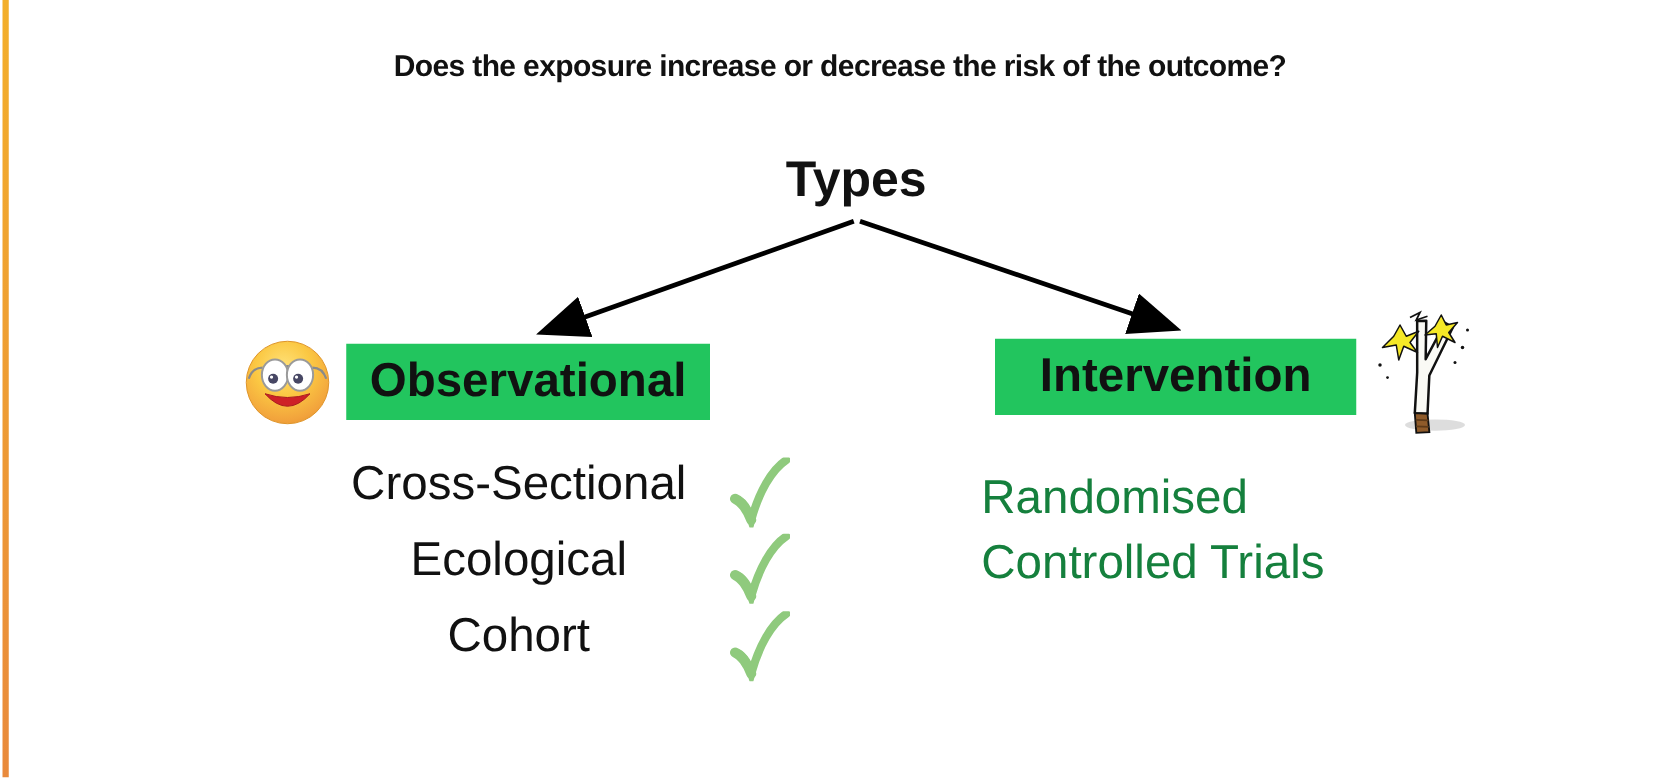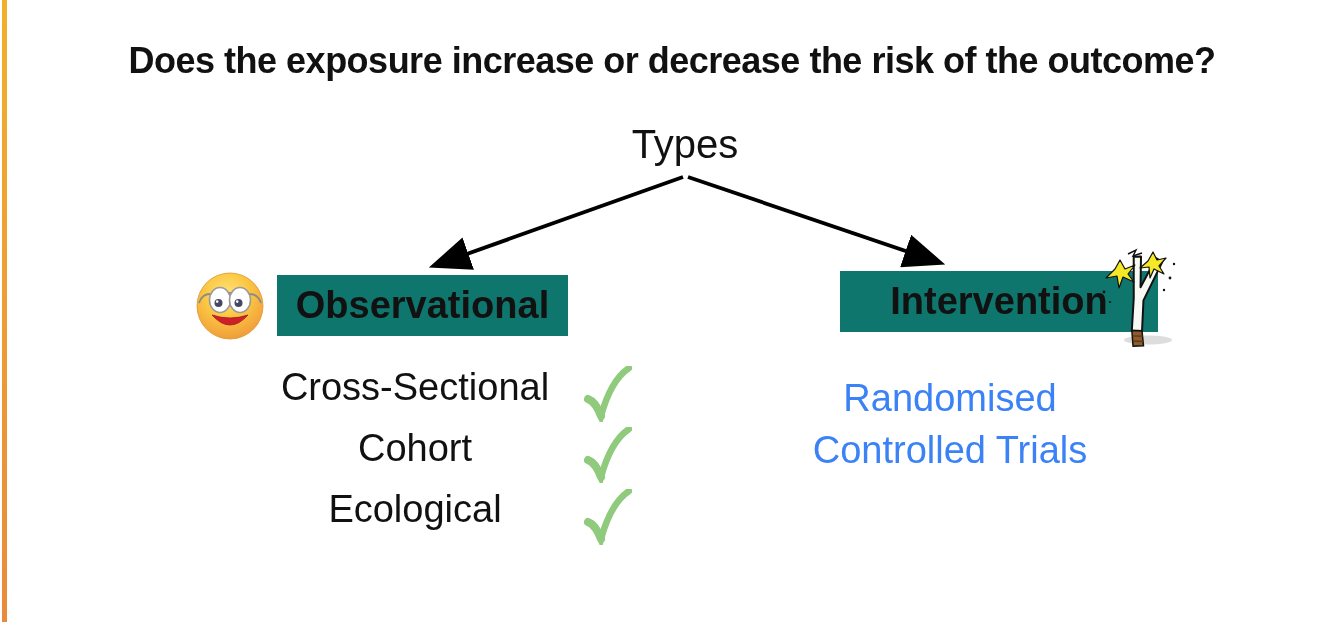--- a/index.html
+++ b/index.html
@@ -13,57 +13,57 @@
   }
   .stage { position: absolute; inset: 0; }
 
   .accent-bar {
     position: absolute; left: 2px; top: 0; width: 5px; height: 622px;
     background: linear-gradient(#F3AF2B, #E98A3C);
   }
 
   .page-title {
     position: absolute; left: 10px; right: 0; top: 40px;
-    text-align: center; font-weight: bold; font-size: 36px;
+    text-align: center; font-weight: bold; font-size: 24px;
     letter-spacing: -0.5px; white-space: nowrap; color: #111;
   }
 
   .types-label {
     position: absolute; left: 685px; top: 122px; transform: translateX(-50%);
-    font-weight: normal; font-size: 40px; color: #111;
+    font-weight: bold; font-size: 40px; color: #111;
   }
 
   .arrows-svg { position: absolute; left: 400px; top: 165px; width: 570px; height: 120px; }
 
   .branch-highlight {
     position: absolute; height: 61px;
-    background: #0f766e;
+    background: #22c55e;
     display: flex; align-items: center; justify-content: center;
     font-weight: bold; font-size: 38px; color: #111;
   }
   .branch-highlight.observational { left: 277px; top: 275px; width: 291px; }
-  .branch-highlight.intervention  { left: 840px; top: 271px; width: 318px; text-align: right; }
+  .branch-highlight.intervention  { left: 796px; top: 271px; width: 289px; text-align: right; }
 
   .smiley-icon { position: absolute; left: 195px; top: 271px; width: 70px; height: 70px; }
   .wand-icon   { position: absolute; left: 1098px; top: 248px; width: 88px; height: 102px; }
 
   .obs-list { position: absolute; left: 250px; top: 366px; width: 330px; }
   .obs-list .study-row {
     height: 61px; display: flex; justify-content: center;
     font-size: 38px; color: #111;
   }
 
   .check { position: absolute; left: 584px; width: 48px; height: 56px; }
   .check.c0 { top: 366px; }
   .check.c1 { top: 427px; }
   .check.c2 { top: 489px; }
 
   .rct-text {
     position: absolute; left: 785px; top: 372px; width: 330px;
-    text-align: center; font-size: 38px; line-height: 52px; color: #3b82f6;
+    font-size: 38px; line-height: 52px; color: #15803d;
   }
 </style>
 </head>
 <body>
 
 <div class="stage">
 
   <div class="accent-bar"></div>
 
   <div class="page-title">Does the exposure increase or decrease the risk of the outcome?</div>
@@ -126,24 +126,24 @@
     <circle cx="66" cy="42" r="1.2" fill="#111"></circle>
     <circle cx="12" cy="54" r="1.1" fill="#111"></circle>
     <circle cx="76" cy="16" r="1.2" fill="#111"></circle>
   </svg>
 
   <div class="obs-list">
     <div class="study-row">
       <span>Cross-Sectional</span>
     </div>
     <div class="study-row">
-      <span>Cohort</span>
+      <span>Ecological</span>
     </div>
     <div class="study-row">
-      <span>Ecological</span>
+      <span>Cohort</span>
     </div>
   </div>
 
   <svg class="check c0" viewBox="0 0 48 56" aria-hidden="true">
     <path d="M4 33 C 10 34 14 41 17 50 C 23 28 33 10 45 2" fill="none" stroke="#8FCA7D" stroke-width="6.5" stroke-linecap="round"></path>
     <path d="M4 33 C 9 35 14 42 17 50" fill="none" stroke="#8FCA7D" stroke-width="8" stroke-linecap="round"></path>
   </svg>
   <svg class="check c1" viewBox="0 0 48 56" aria-hidden="true">
     <path d="M4 33 C 10 34 14 41 17 50 C 23 28 33 10 45 2" fill="none" stroke="#8FCA7D" stroke-width="6.5" stroke-linecap="round"></path>
     <path d="M4 33 C 9 35 14 42 17 50" fill="none" stroke="#8FCA7D" stroke-width="8" stroke-linecap="round"></path>

